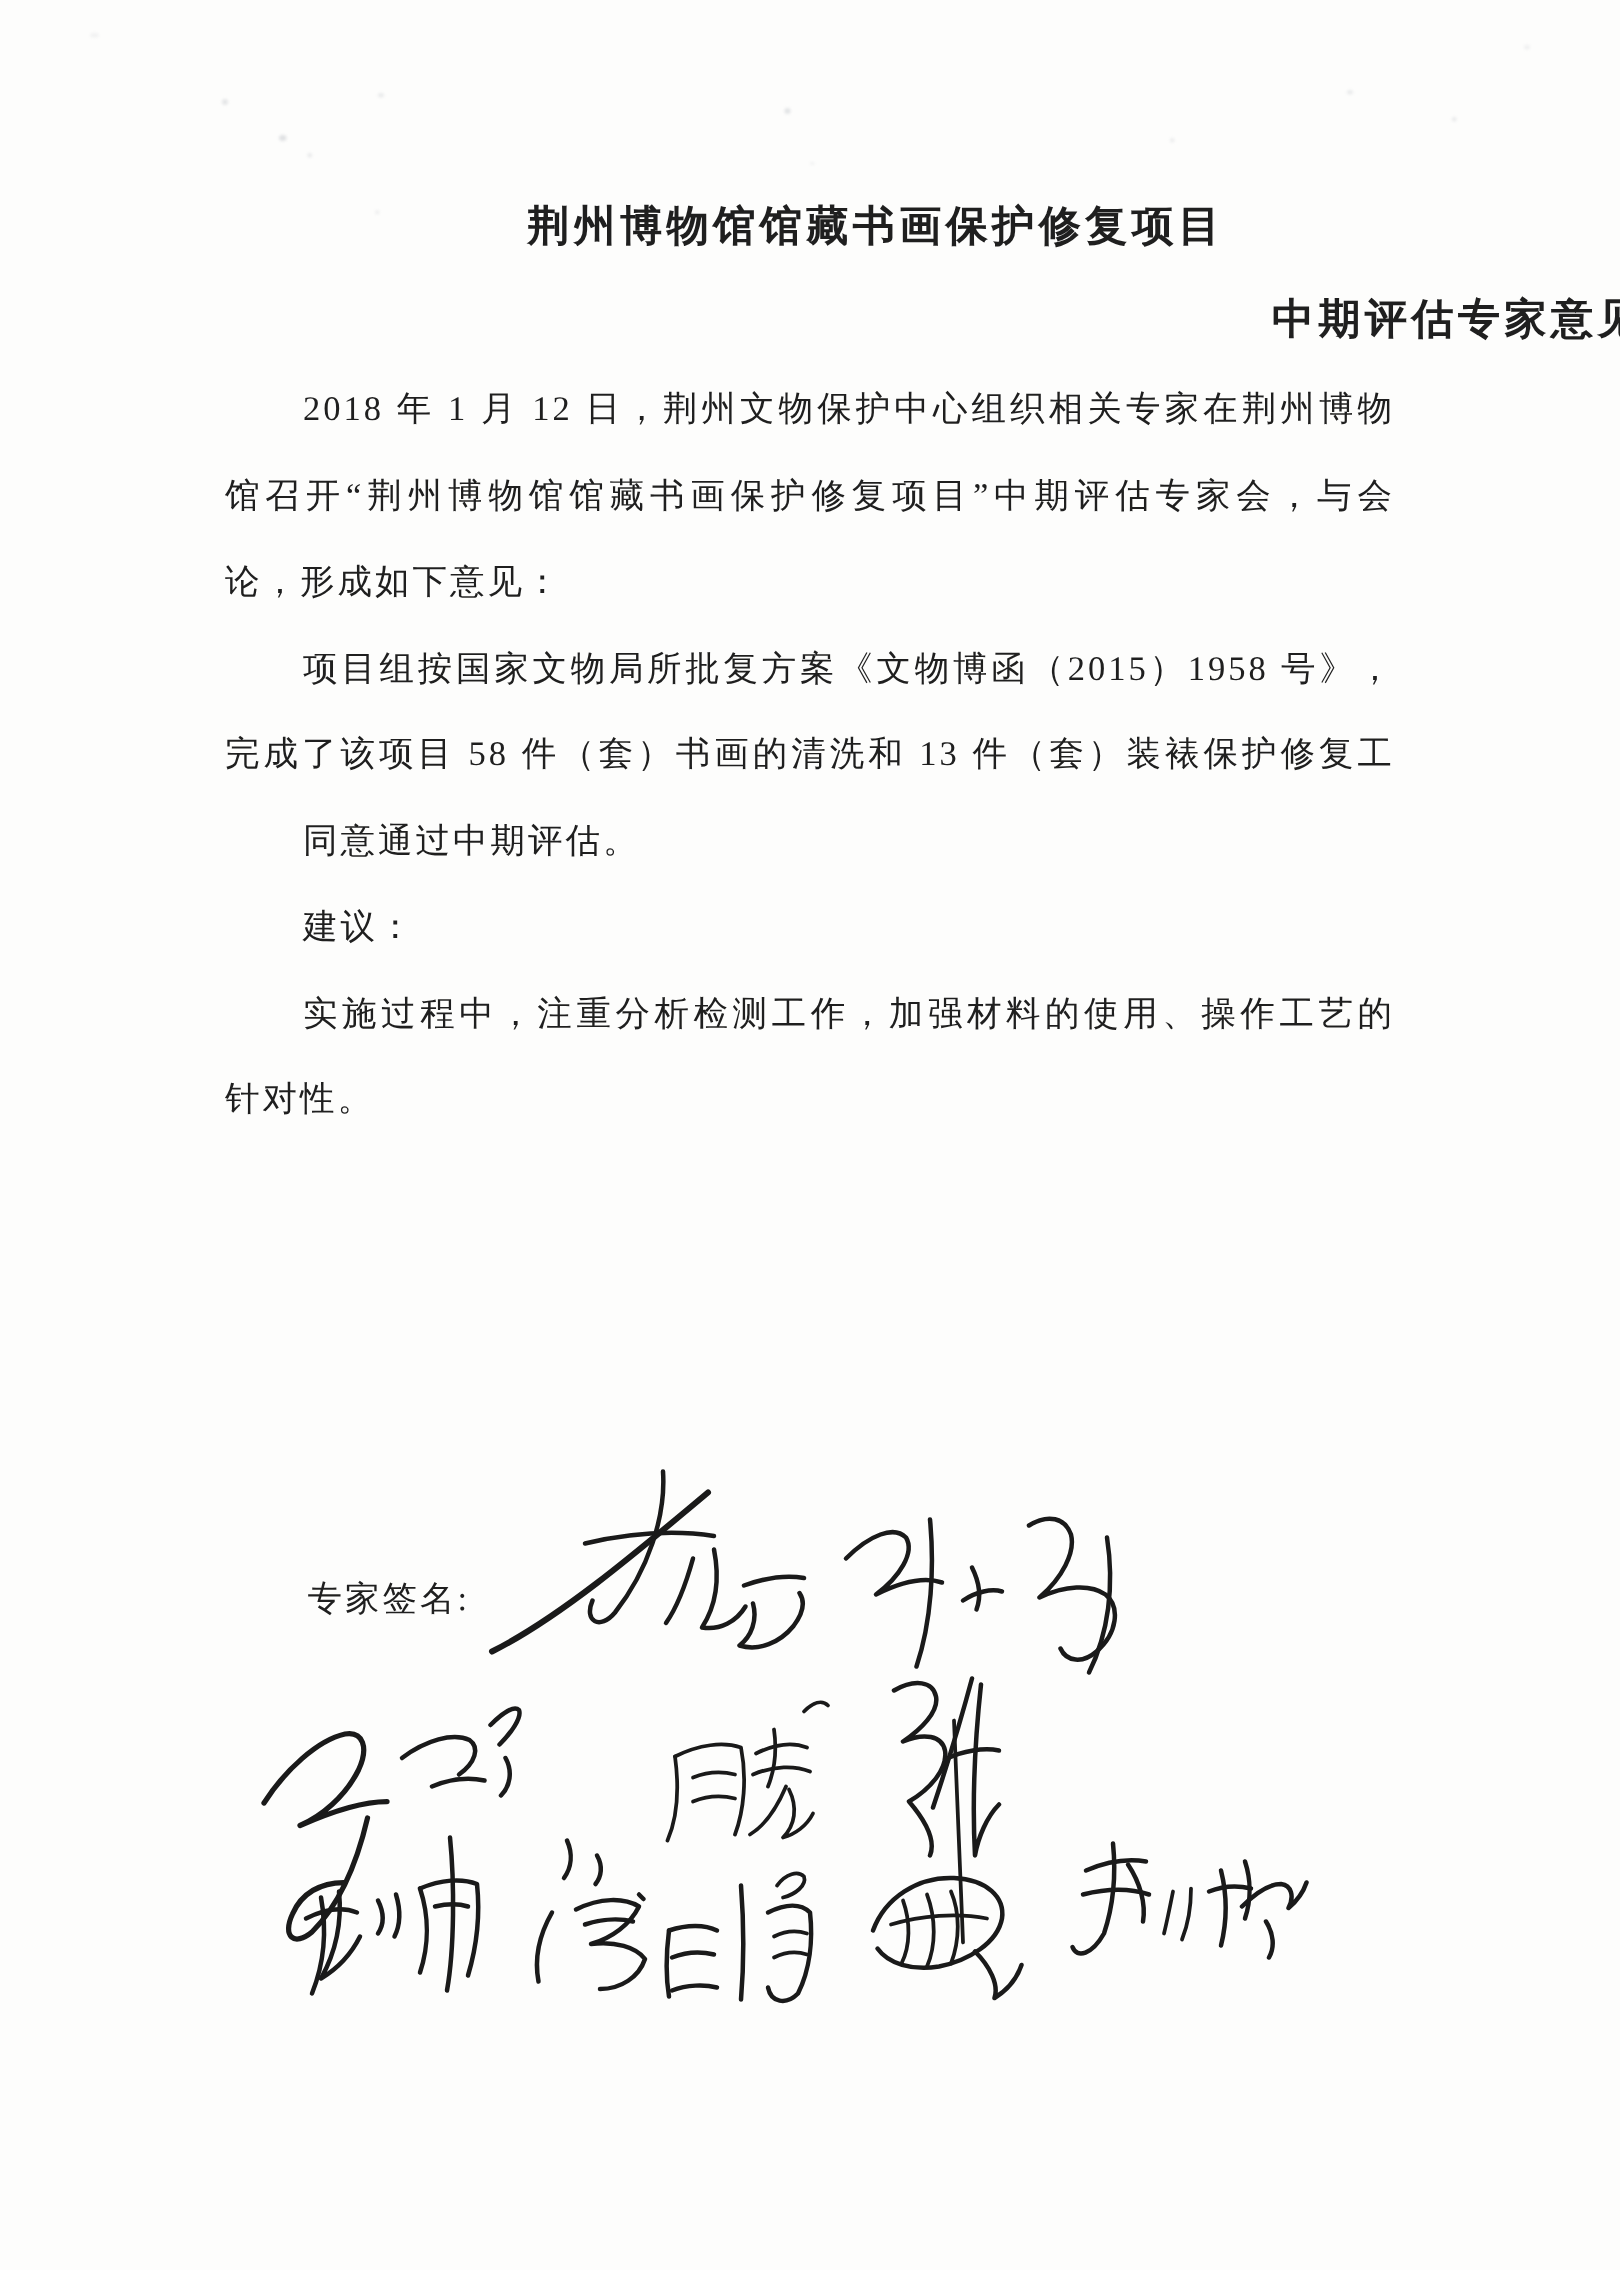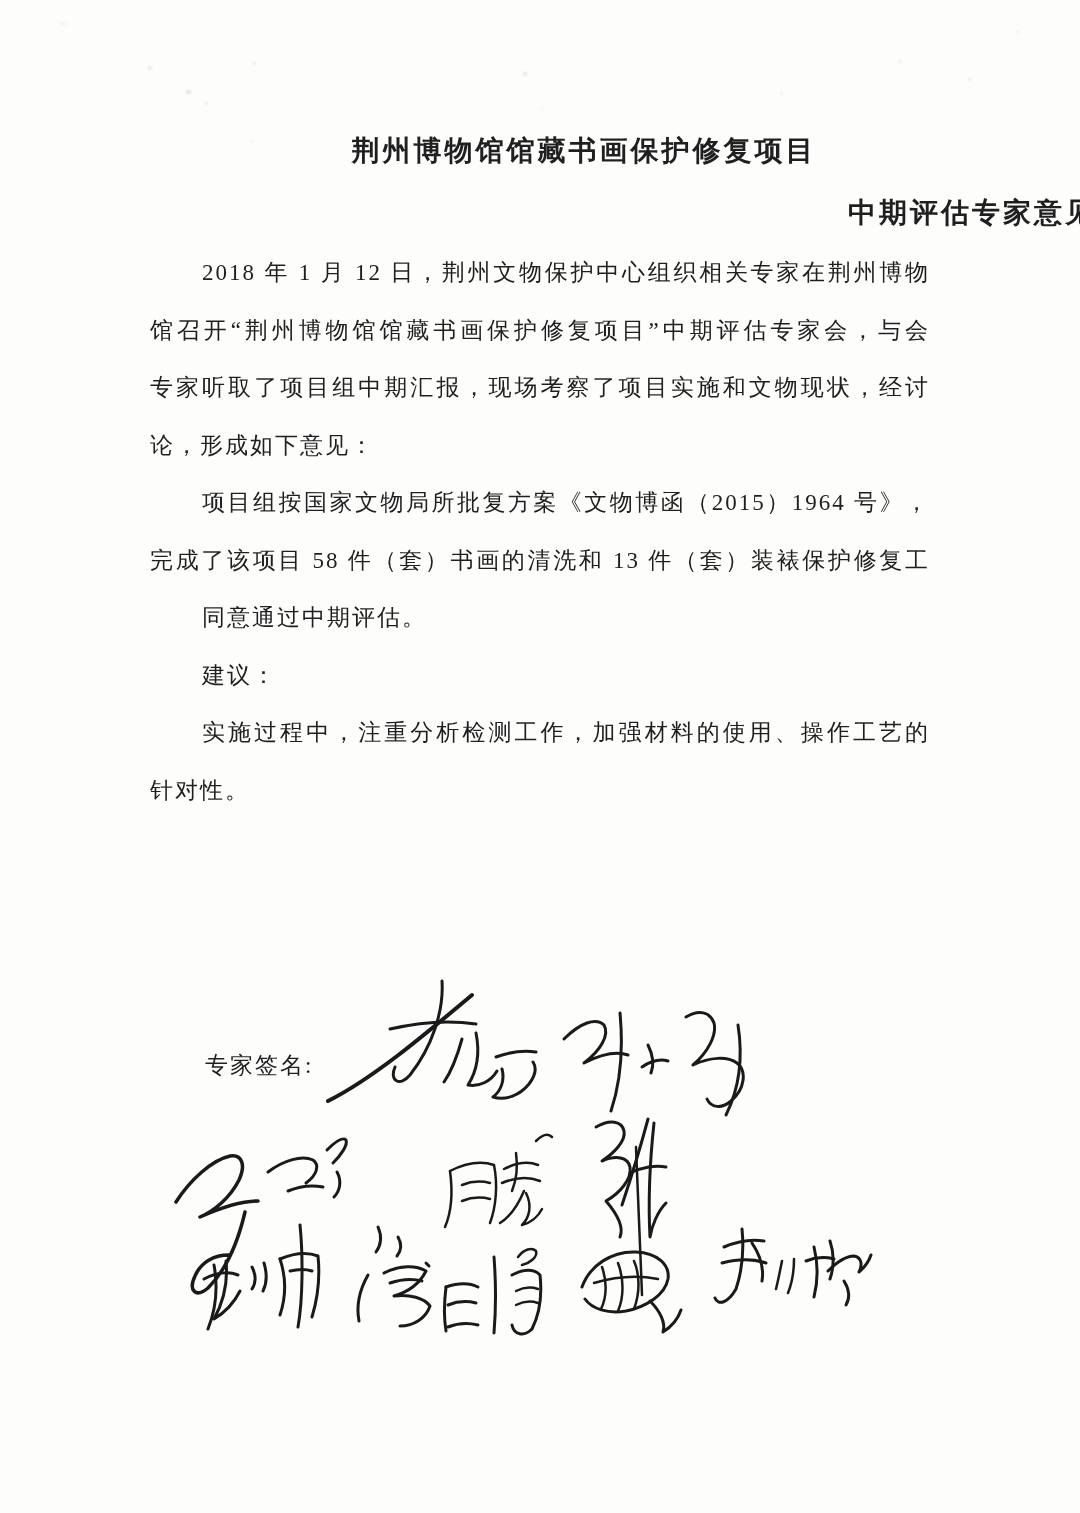--- a/index.html
+++ b/index.html
@@ -76,23 +76,22 @@
   <div class="speck s10"></div>
   <div class="speck s11"></div>
   <div class="speck s12"></div>
 
   <div class="title">荆州博物馆馆藏书画保护修复项目</div>
   <div class="subtitle">中期评估专家意见</div>
 
   <div class="body-text">
     <div class="line jfull indent">2018 年 1 月 12 日，荆州文物保护中心组织相关专家在荆州博物</div>
     <div class="line jfull">馆召开“荆州博物馆馆藏书画保护修复项目”中期评估专家会，与会</div>
-    <div class="line jfull">专家听取了项目组中期汇报，现场考察了项目实施和文物现状，经讨</div>
     <div class="line">论，形成如下意见：</div>
-    <div class="line jfull indent">项目组按国家文物局所批复方案《文物博函（2015）1964 号》，</div>
+    <div class="line jfull indent">项目组按国家文物局所批复方案《文物博函（2015）1958 号》，</div>
     <div class="line jfull">完成了该项目 58 件（套）书画的清洗和 13 件（套）装裱保护修复工</div>
     <div class="line indent">同意通过中期评估。</div>
     <div class="line indent">建议：</div>
     <div class="line jfull indent">实施过程中，注重分析检测工作，加强材料的使用、操作工艺的</div>
     <div class="line">针对性。</div>
   </div>
 
   <div class="sig-label">专家签名:</div>
 
   <svg class="sig-svg" width="800" height="390" viewBox="0 0 800 390" xmlns="http://www.w3.org/2000/svg">

